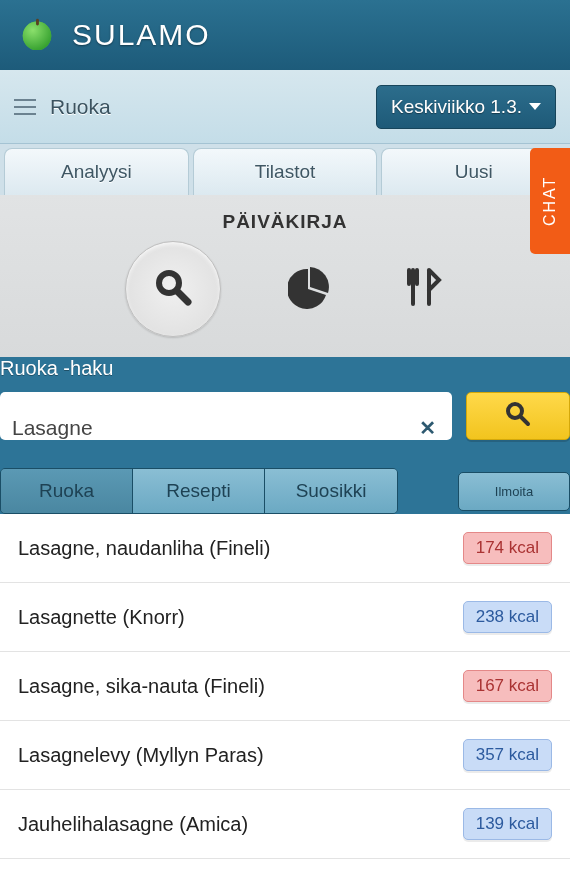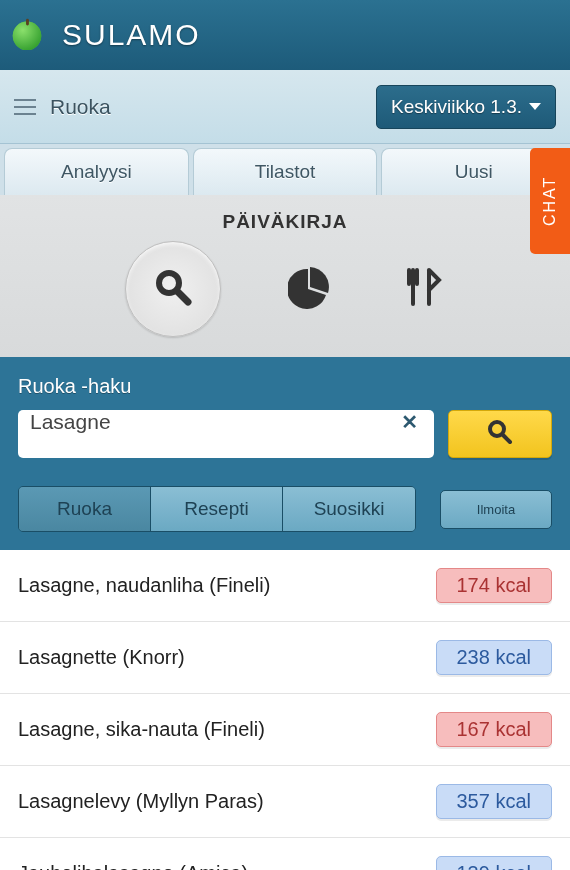--- a/index.html
+++ b/index.html
@@ -9,21 +9,21 @@
     font-family: -apple-system, "Segoe UI", Arial, sans-serif;
     overflow: hidden;
     background: #fff;
     position: relative;
   }
   .header {
     background: linear-gradient(#2b7191, #1d5b7a);
     height: 70px;
     display: flex;
     align-items: center;
-    padding: 0 8px;
+    padding: 0 18px;
     gap: 16px;
   }
   .apple-icon {
     width: 38px; height: 38px;
   }
   .app-title {
     color: #fff;
     font-size: 30px;
     font-weight: 300;
     letter-spacing: 2px;
@@ -95,30 +95,29 @@
     width: 96px; height: 96px;
     border-radius: 50%;
     background: radial-gradient(#f0f0f0, #dcdcdc);
     border: 1px solid #bfbfbf;
     box-shadow: inset 0 2px 4px rgba(255,255,255,.8), 0 1px 2px rgba(0,0,0,.15);
     display: flex; align-items: center; justify-content: center;
   }
   .flat-icon { width: 46px; height: 46px; display:flex; align-items:center; justify-content:center; }
   .search-section {
     background: #2d7497;
-    padding: 18px;
   }
   .search-label { color: #fff; font-size: 20px; margin-bottom: 12px; text-shadow: 0 1px rgba(0,0,0,.3);}
   .search-row { display: flex; gap: 14px; }
   .search-input-wrap {
     flex: 1;
     background: #fff;
     border-radius: 5px;
     display: flex;
-    align-items: flex-start;
+    align-items: flex-end;
     padding: 0 12px;
     height: 48px;
     gap: 9px;
   }
   .search-input {
     flex:1; border:none; outline:none; font-size:21px; color:#444; background: transparent;
   }
   .clear-x { color:#2d5970; font-size:20px; font-weight:bold; cursor:pointer; padding:0 4px;}
   .search-btn {
     width: 104px;
@@ -164,22 +163,22 @@
   }
   .result-item {
     display:flex;
     align-items:center;
     justify-content:space-between;
     padding: 18px 18px;
     border-bottom: 1px solid #e3e3e3;
   }
   .result-name { font-size: 20px; color:#222; }
   .kcal-badge {
-    font-size: 20px;
-    padding: 5px 20px;
+    font-size: 17px;
+    padding: 5px 12px;
     border-radius: 5px;
     border: 1px solid;
     min-width: 88px;
     text-align:left;
     box-shadow: 0 2px 0 rgba(0,0,0,.08);
   }
   .kcal-red { background:#f7bdbd; border-color:#e48888; color:#a33; }
   .kcal-blue { background:#c9dcf7; border-color:#9bb9e6; color:#2c5a9e; }
   .chat-tab {
     position:absolute;

